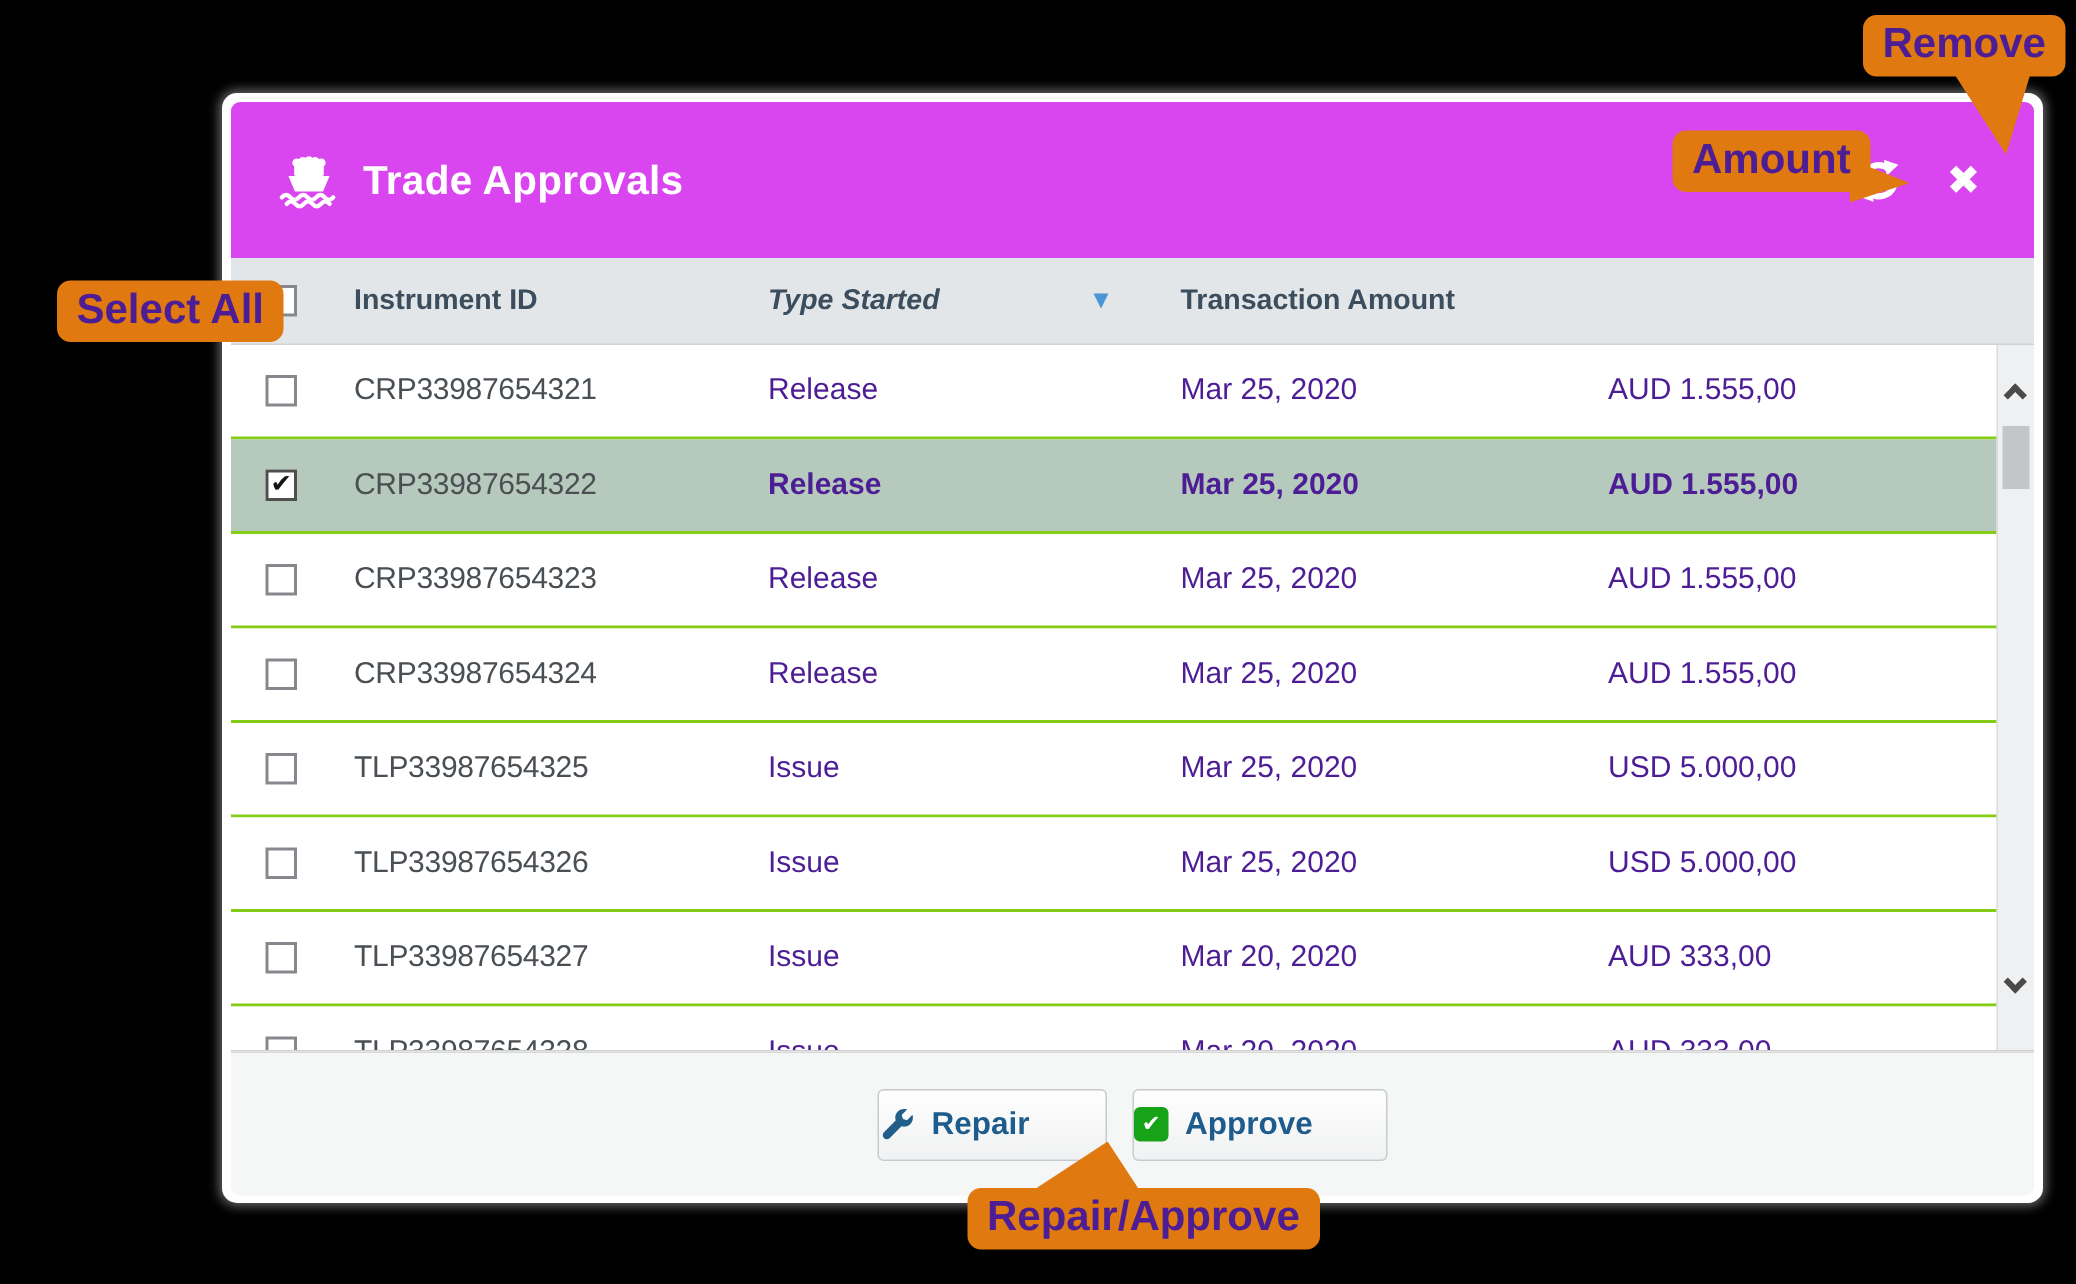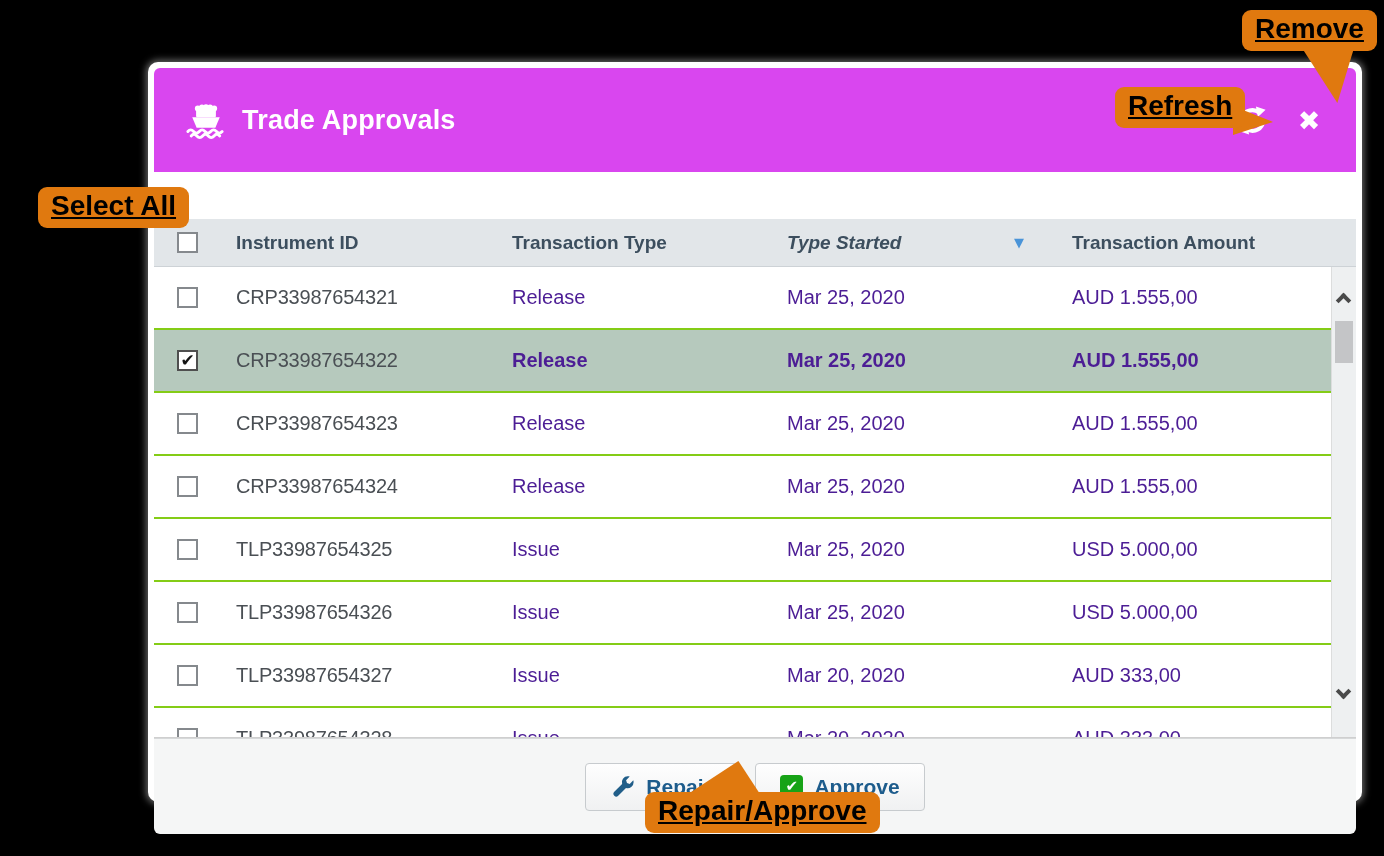--- a/index.html
+++ b/index.html
@@ -21,21 +21,21 @@
             justify-content:center; padding:0; }
   .refresh-btn { width:36px; height:36px; margin-right:22px; }
   .close-btn { color:#fff; font-size:27px; font-weight:bold; width:34px; height:36px;
                font-family:"DejaVu Sans", sans-serif; }
 
   
   .grid-row { display:grid; grid-template-columns:82px 276px 275px 285px 1fr;
               align-items:center; }
 
   
-  .thead { height:48px; background:#e2e6e9; border-bottom:1px solid #cdd2d6;margin-top:47px; }
+  .thead { height:58px; background:#e2e6e9; border-bottom:1px solid #cdd2d6; }
   .thead .col-label { font-size:19px; font-weight:bold; color:#3c4e5e; }
   .date-col { display:flex; align-items:center; justify-content:space-between;
               padding-right:48px; }
   .date-col .col-label { font-style:italic; }
   .sort-caret { font-size:13px; color:#4a94d8; line-height:1;
                 font-family:"DejaVu Sans", sans-serif; }
 
   
   .cbx { width:21px; height:21px; background:#fff; border:2px solid #85898d;
          margin-left:23px; display:flex; align-items:center; justify-content:center; }
@@ -59,36 +59,36 @@
   .chev { position:absolute; left:6px; width:11px; height:11px;
           border-right:4px solid #4a4a4a; border-bottom:4px solid #4a4a4a; }
   .chev.up   { top:28px;  transform:rotate(-135deg); }
   .chev.down { bottom:40px; transform:rotate(45deg); }
   .thumb { position:absolute; left:3px; top:54px; width:18px; height:42px; background:#c4c5c7; }
 
   
   .footer { height:96px; background:#f5f6f6; border-top:1px solid #d6d8d9;
             border-radius:0 0 6px 6px; display:flex; align-items:center;
             justify-content:center; gap:17px; }
-  .btn { height:48px; display:flex; align-items:center; justify-content:center; gap:11px;
+  .btn { height:48px; display:flex; align-items:center; gap:11px;
          background:linear-gradient(#fefefe,#f0f1f2); border:1px solid #c7cbce;
          border-radius:4px; cursor:pointer; font-family:"Liberation Sans", sans-serif; }
   .btn-label { font-size:21px; font-weight:bold; color:#1d5c8c; }
   .btn.repair { width:153px; }
   .btn.approve { width:170px; }
   .wrench-icon { width:24px; height:24px; }
   .approve-icon { width:23px; height:23px; background:#17a317; border-radius:4px;
                   display:flex; align-items:center; justify-content:center; }
   .approve-icon::after { content:"✔"; color:#fff; font-size:15px; font-weight:bold;
                          line-height:1; font-family:"DejaVu Sans", sans-serif; }
 
   
-  .callout { position:absolute; background:#e0790f; color:#000000; border-radius:9px;
+  .callout { position:absolute; background:#e0790f; color:#4c1d95; border-radius:9px;
              font-size:28px; font-weight:600; padding:3px 13px 6px; z-index:20;
-             white-space:nowrap;text-decoration:underline; }
+             white-space:nowrap; }
   .arrow { position:absolute; background:#e0790f; z-index:19; }
   .co-remove { left:1242px; top:10px; }
   .ar-remove { left:1302px; top:48px; width:52px; height:55px;
                clip-path:polygon(0 0, 100% 0, 68% 100%); }
   .co-refresh { left:1115px; top:87px; }
   .ar-refresh { left:1233px; top:106px; width:40px; height:29px;
                 clip-path:polygon(0 0, 100% 55%, 0 100%); }
   .co-selectall { left:15px; top:187px;margin-left:23px; }
   .ar-selectall { left:148px; top:191px; width:34px; height:27px;
                   clip-path:polygon(100% 0, 0 30%, 0 100%); }
@@ -130,21 +130,20 @@
       </svg>
     </button>
     <button class="tb-btn close-btn">✖</button>
   </div>
 
   <div class="thead grid-row">
     <div>
       <div class="cbx"></div>
     </div>
     <div class="col-label">Instrument ID</div>
-    <div class="col-label">Transaction Type</div>
     <div class="date-col">
       <span class="col-label">Type Started</span>
       <span class="sort-caret">▼</span>
     </div>
     <div class="col-label">Transaction Amount</div>
   </div>
 
   <div class="tbody">
     <div id="rows-container">
         <div class="row grid-row">
@@ -236,18 +235,18 @@
     </button>
     <button class="btn approve">
       <span class="approve-icon"></span>
       <span class="btn-label">Approve</span>
     </button>
   </div>
 </div>
 
 <div class="callout co-remove">Remove</div>
 <div class="arrow ar-remove"></div>
-<div class="callout co-refresh">Refresh</div>
+<div class="callout co-refresh">Amount</div>
 <div class="arrow ar-refresh"></div>
 <div class="callout co-selectall">Select All</div>
 <div class="arrow ar-selectall"></div>
 <div class="callout co-repairapprove">Repair/Approve</div>
 <div class="arrow ar-repairapprove"></div>
 
 </body></html>

